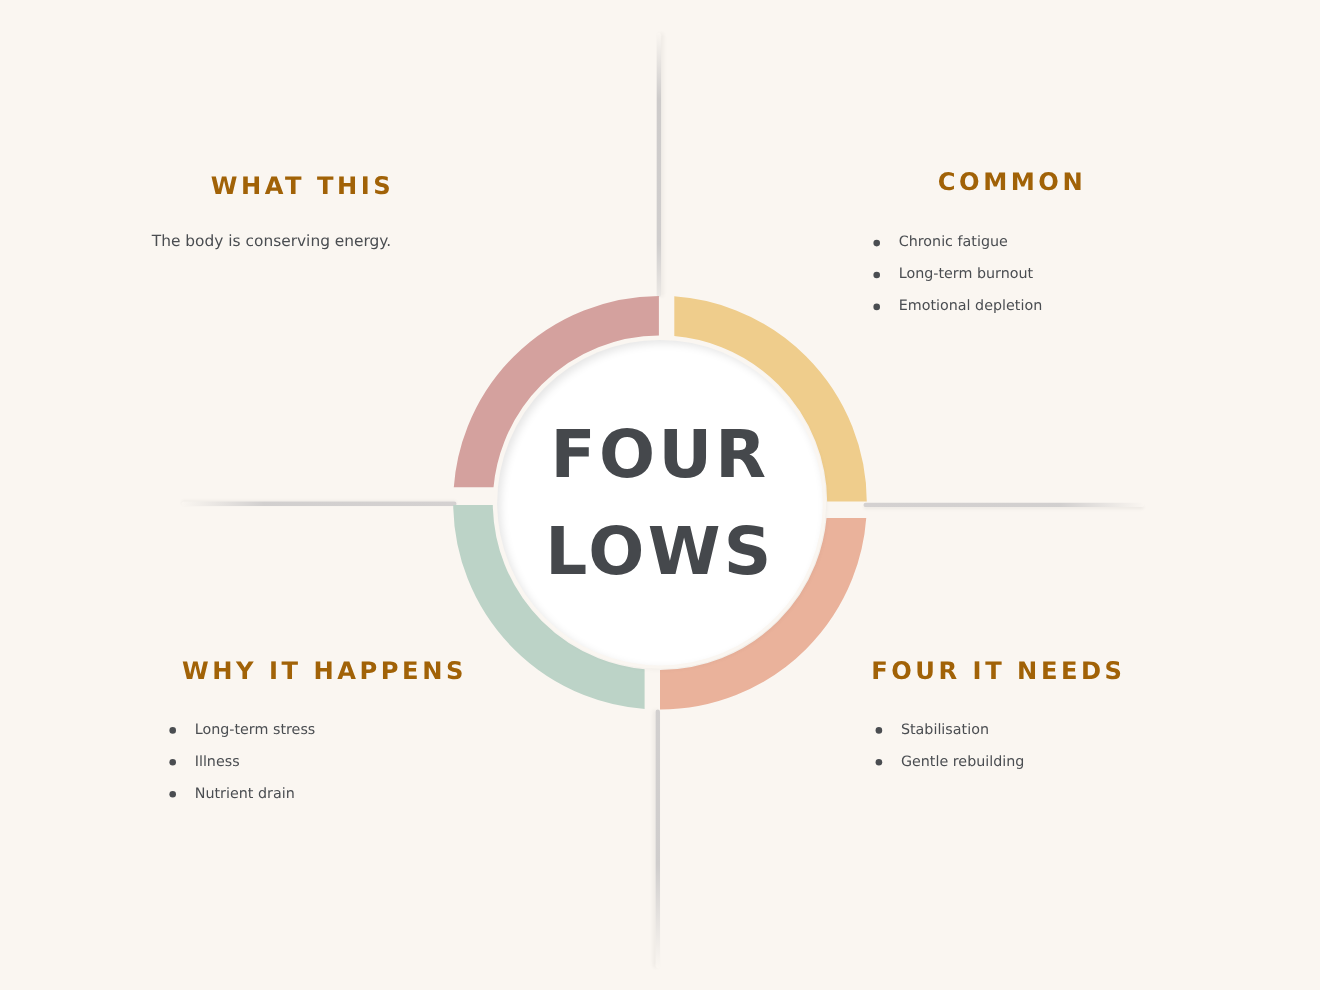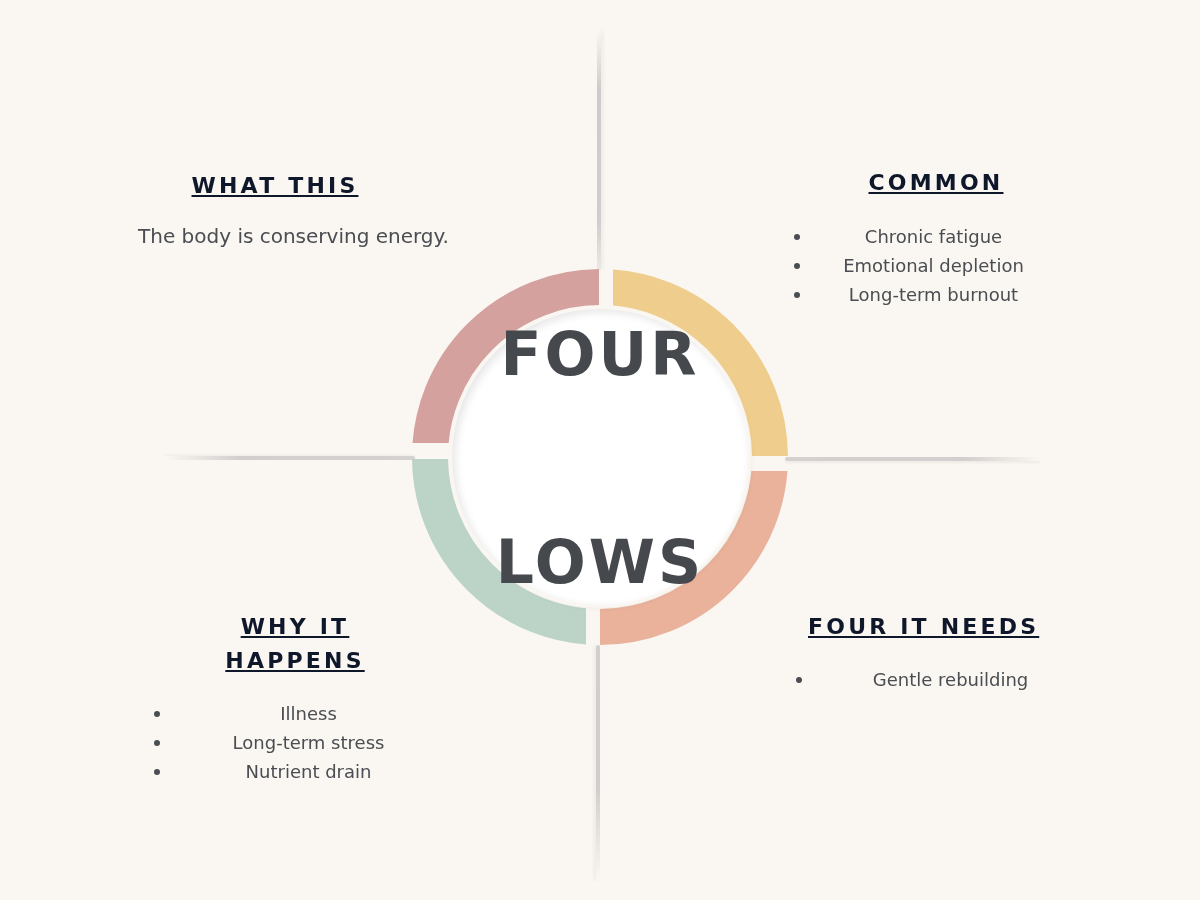--- a/index.html
+++ b/index.html
@@ -63,67 +63,65 @@
     left: 452px;
     top: 309px;
     width: 296px;
     height: 296px;
     border-radius: 50%;
     background: #ffffff;
     box-shadow: 0 0 0 3px #faf6f1, inset 3px 3px 8px rgba(0,0,0,0.10), 2px 2px 6px rgba(0,0,0,0.08);
     display: flex;
     flex-direction: column;
     align-items: center;
-    justify-content: space-between;
+    justify-content: center;
   }
   .center-title {
     font-family: "DejaVu Sans", sans-serif;
     font-weight: bold;
     font-size: 60px;
     line-height: 86px;
     letter-spacing: 3px;
     color: #45484c;
     text-align: center;
     margin-top: 2px;
   }
   .quad {
     position: absolute;
   }
   .heading {
     font-family: "DejaVu Sans", sans-serif;
     font-weight: bold;
     font-size: 22px;
     letter-spacing: 3.2px;
     line-height: 34px;
-    color: #0f172a;
+    color: #a16207;
     text-align: center;
-    margin: 16px;
-    text-decoration: underline;
+    margin: 0;
   }
   .body-text {
     font-family: "DejaVu Sans", sans-serif;
-    font-size: 20px;
+    font-size: 14px;
     line-height: 29px;
     color: #4a4d51;
     margin: 0;
   }
   ul.bullets {
     list-style: none;
     margin: 0;
     padding: 0;
   }
   ul.bullets li {
     font-family: "DejaVu Sans", sans-serif;
-    font-size: 18px;
+    font-size: 13px;
     line-height: 29px;
     color: #4a4d51;
     position: relative;
     padding-left: 27px;
     white-space: nowrap;
-    text-align: center;
   }
   ul.bullets li .dot {
     position: absolute;
     left: 4px;
     top: 12px;
     width: 6px;
     height: 6px;
     border-radius: 50%;
     background: #4a4d51;
   }
@@ -188,32 +186,33 @@
   </div>
   <p class="body-text">The body is conserving energy.</p>
 </div>
 
 <div class="quad" id="q-tr">
   <div class="heading">
     <div>COMMON</div>
   </div>
   <ul class="bullets">
     <li><span class="dot"></span><span>Chronic fatigue</span></li>
+    <li><span class="dot"></span><span>Long-term burnout</span></li>
     <li><span class="dot"></span><span>Emotional depletion</span></li>
-    <li><span class="dot"></span><span>Long-term burnout</span></li>
   </ul>
 </div>
 
 <div class="quad" id="q-bl">
   <div class="heading">WHY IT HAPPENS</div>
   <ul class="bullets">
+    <li><span class="dot"></span><span>Long-term stress</span></li>
     <li><span class="dot"></span><span>Illness</span></li>
-    <li><span class="dot"></span><span>Long-term stress</span></li>
     <li><span class="dot"></span><span>Nutrient drain</span></li>
   </ul>
 </div>
 
 <div class="quad" id="q-br">
   <div class="heading">FOUR IT NEEDS</div>
   <ul class="bullets">
+    <li><span class="dot"></span><span>Stabilisation</span></li>
     <li><span class="dot"></span><span>Gentle rebuilding</span></li>
   </ul>
 </div>
 
 </body></html>

